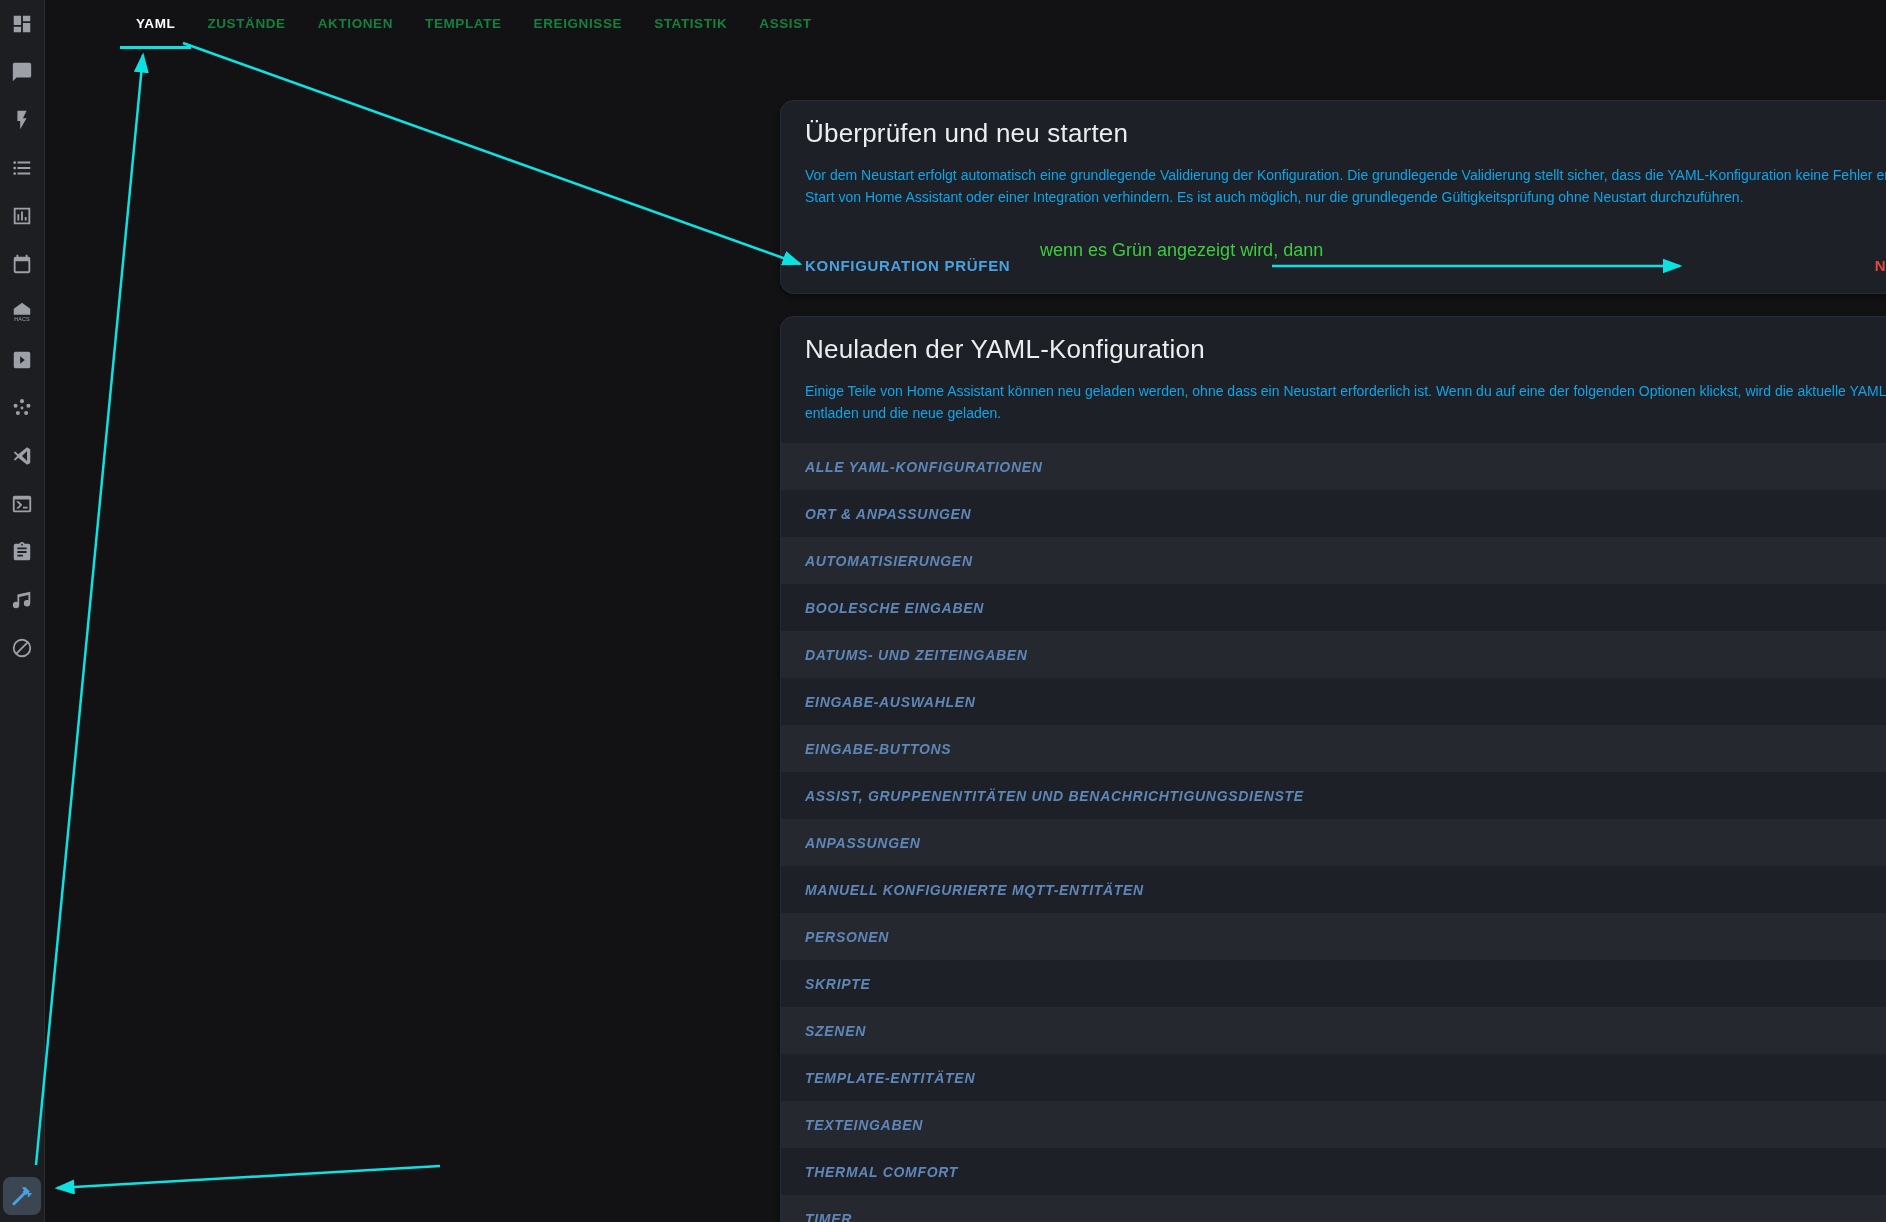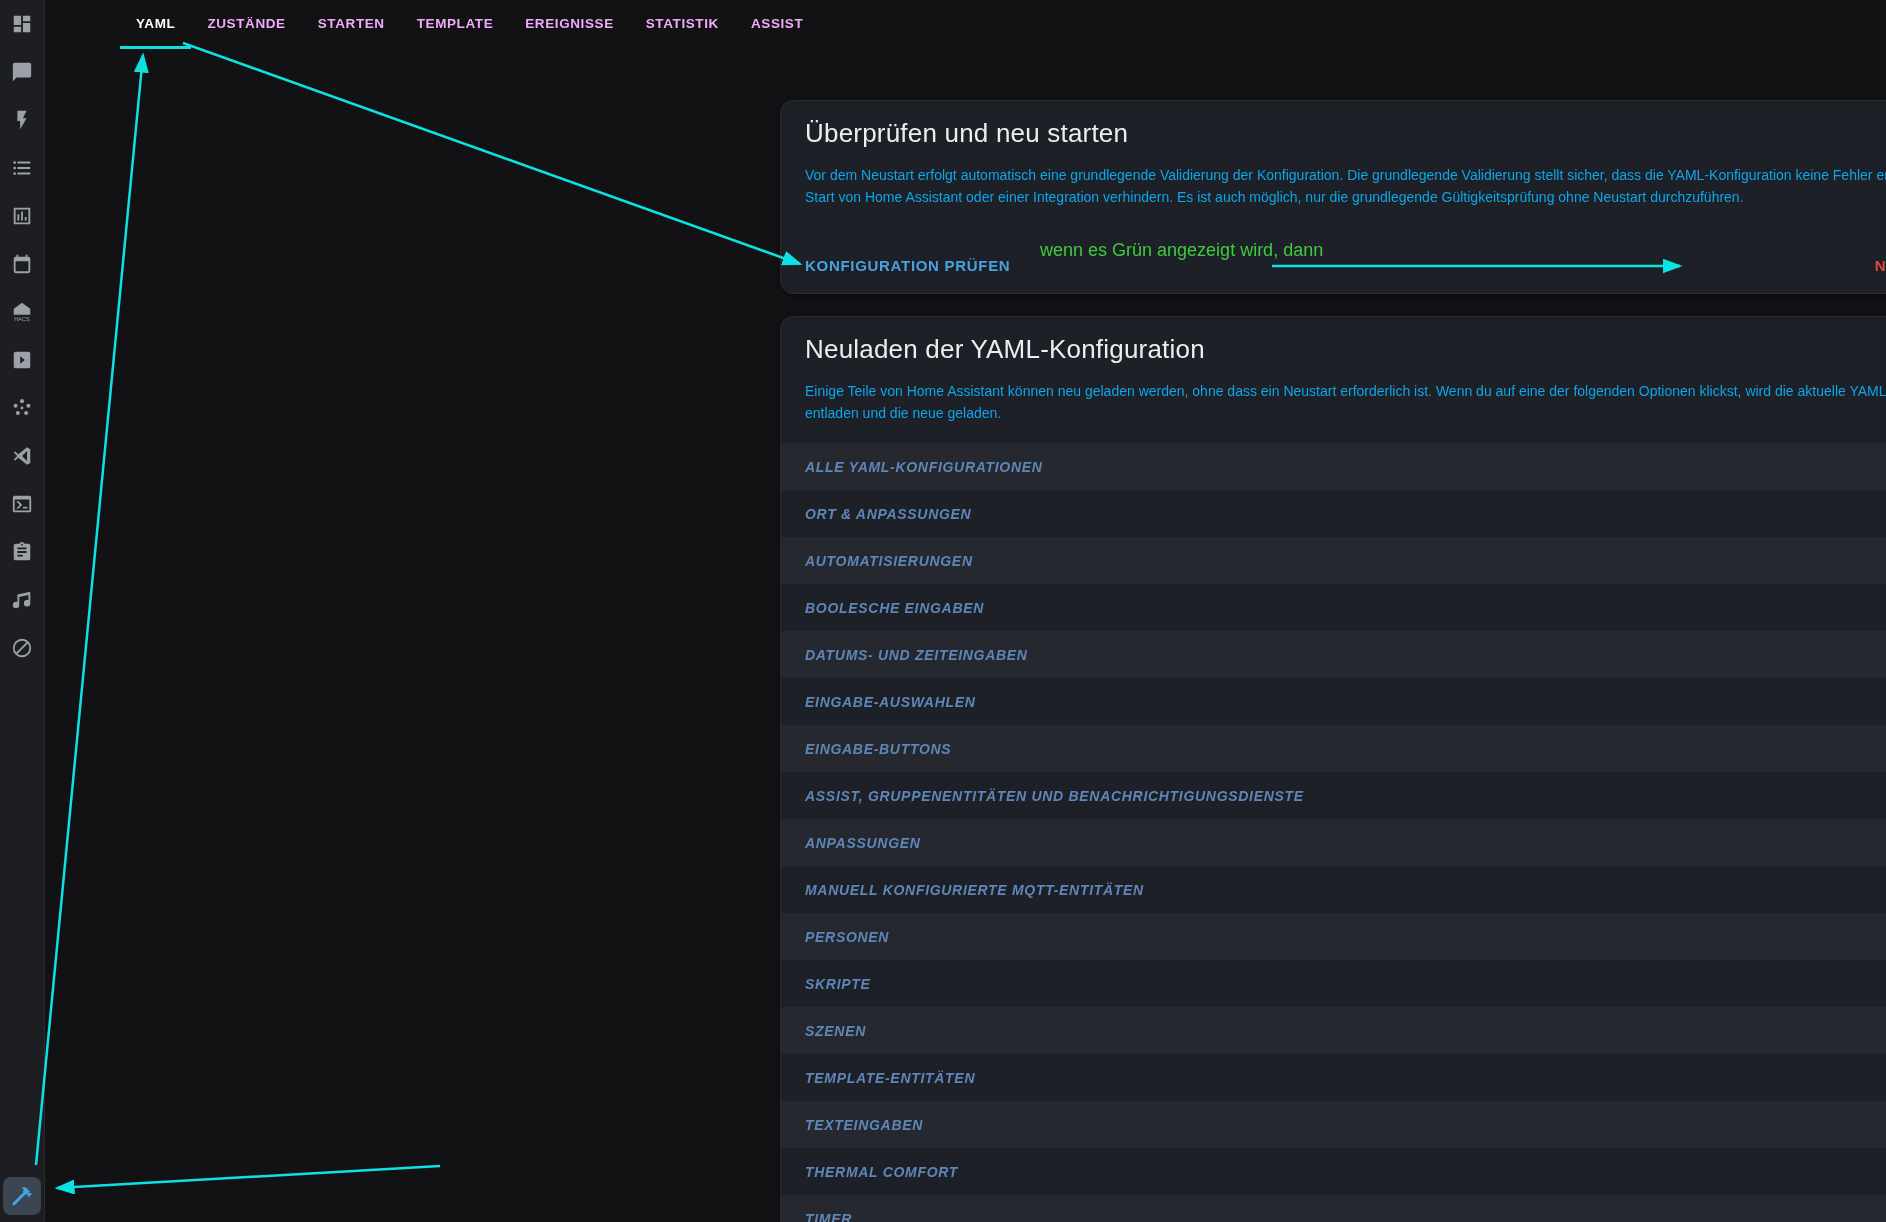--- a/index.html
+++ b/index.html
@@ -17,21 +17,21 @@
   .side-item svg { width:22px; height:22px; fill:#9da0a6; }
   .side-item svg text { fill:#9da0a6; }
   #devtools-tile { position:absolute; left:3px; top:1177px; width:38px; height:38px;
                    background:rgba(150,180,220,0.26); border-radius:8px;
                    display:flex; align-items:center; justify-content:center; cursor:pointer; }
   #devtools-tile svg { width:24px; height:24px; fill:var(--button-blue,#49a1e0); }
 
   
   .tabbar { position:absolute; left:120px; top:0; height:49px; display:flex;text-align:right; }
   .tab { height:49px; display:flex; align-items:center; padding:0 16px;
-         color:#f0abfc; font-size:13.5px; font-weight:bold; letter-spacing:0.6px;
+         color:#15803d; font-size:13.5px; font-weight:bold; letter-spacing:0.6px;
          border-bottom:3px solid transparent; cursor:pointer; white-space:nowrap; }
   .tab.active { color:#ffffff; border-bottom-color:var(--accent,#0de2e2); }
 
   
   .card { position:absolute; left:780px; width:1233px; background:#1d2127;
           border:1px solid rgba(255,255,255,0.05); border-radius:14px;
           color:#e4e4e6; box-shadow:0 2px 5px rgba(0,0,0,0.45); }
   #check-card { top:100px; height:194px; }
   #reload-card { top:316px; height:944px; overflow:hidden; }
   .card-head { padding:16px 24px 0; }
@@ -146,21 +146,21 @@
         <path d="M2,19.63L13.43,8.2L12.72,7.5L14.14,6.07L12,3.89C13.2,2.7 15.09,2.7 16.27,3.89L19.87,7.5L18.45,8.91H21.29L22,9.62L18.45,13.21L17.74,12.5V9.62L16.27,11.04L15.56,10.33L4.13,21.76L2,19.63Z"></path>
       </svg>
   </div>
 
   <nav class="tabbar">
 
       <div class="tab active">YAML</div>
 
       <div class="tab">ZUSTÄNDE</div>
 
-      <div class="tab">STARTEN</div>
+      <div class="tab">AKTIONEN</div>
 
       <div class="tab">TEMPLATE</div>
 
       <div class="tab">EREIGNISSE</div>
 
       <div class="tab">STATISTIK</div>
 
       <div class="tab">ASSIST</div>
     </nav>
 

